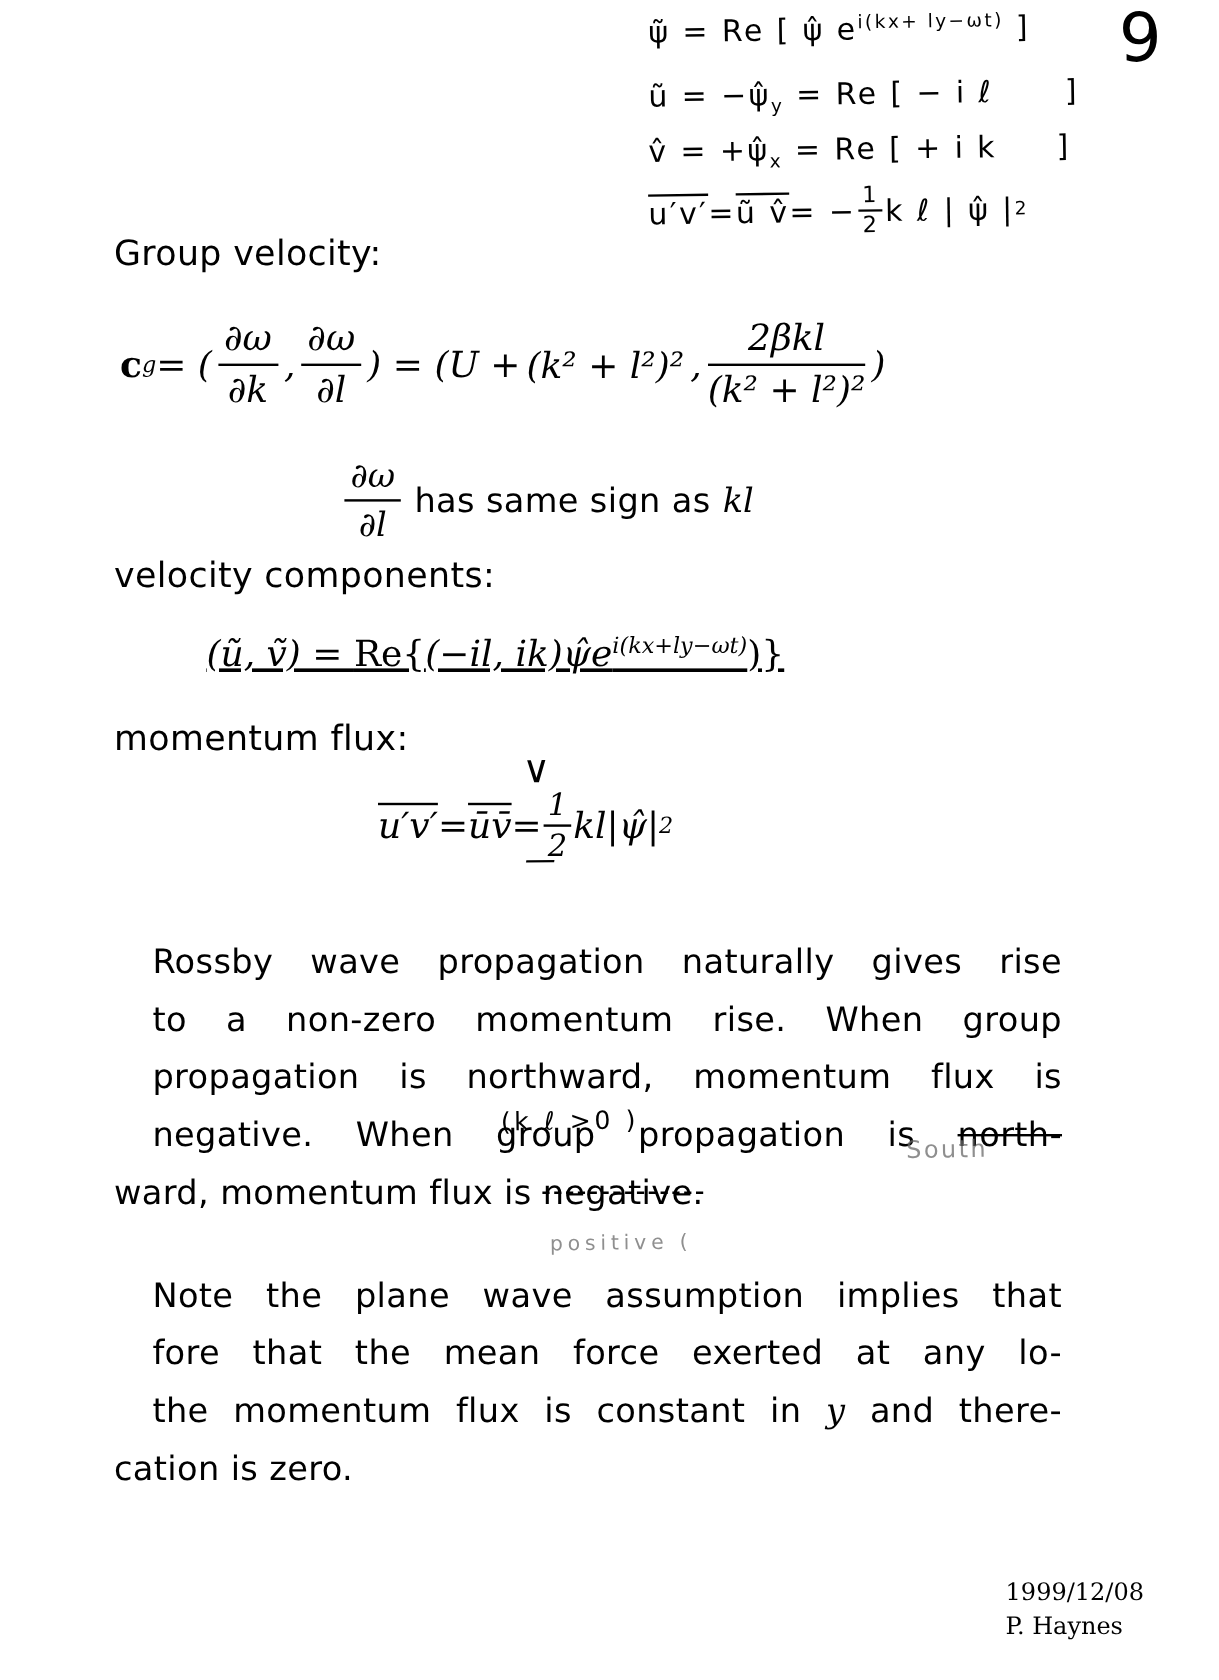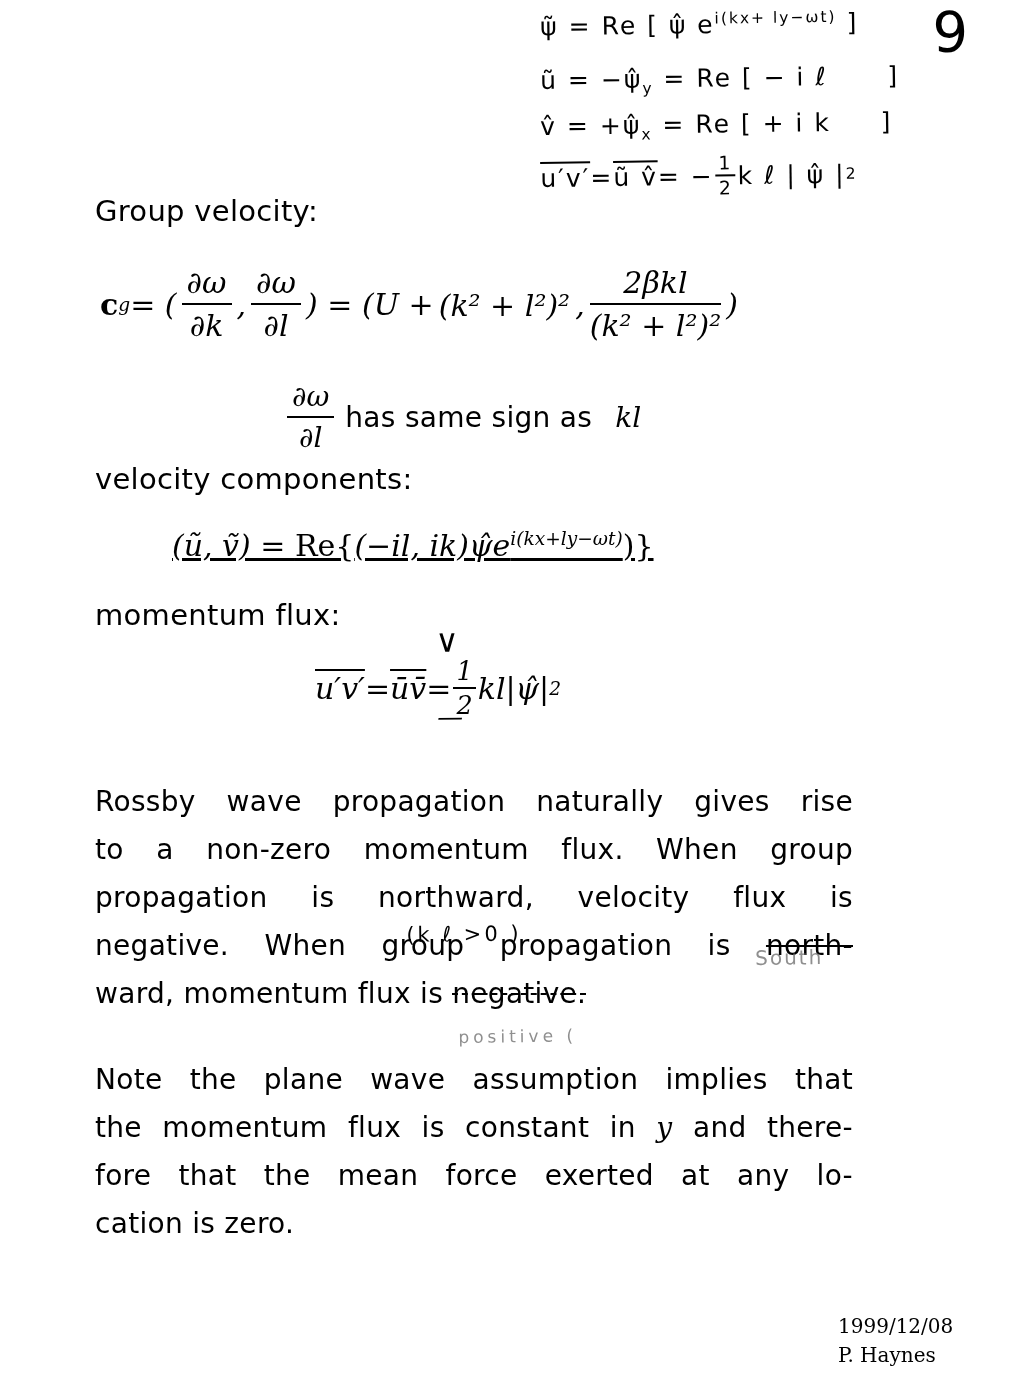--- a/index.html
+++ b/index.html
@@ -22,21 +22,21 @@
   sub{font-size:62%;}
   sup{font-size:62%;}
   .frac{display:inline-block;vertical-align:middle;text-align:center;margin:0 5px;}
   .frac .num{display:block;border-bottom:2px solid #000;padding:0 5px 3px 5px;}
   .frac .den{display:block;padding-top:3px;}
   .smallfrac{font-size:75%;margin:0 2px;}
   .smallfrac .num{padding:0 3px 1px 3px;border-bottom-width:2px;}
   .smallfrac .den{padding-top:1px;}
   .eqrow{display:flex;align-items:center;white-space:nowrap;}
   .pline{width:758px;height:48px;line-height:48px;font-size:28px;}
-  .jline{text-align:justify;text-align-last:justify;}
+  .jline{text-align:justify;text-align-last:justify;margin-left:32px;}
   .rel{position:relative;}
   .annot-under{position:absolute;left:28px;top:30px;font-size:21px;letter-spacing:3px;white-space:nowrap;}
   .annot-pos{position:absolute;left:6px;top:36px;font-size:17px;letter-spacing:4px;white-space:nowrap;}
 </style>
 </head>
 <body>
 
 <div class="page">
 
   <div>
@@ -91,21 +91,21 @@
       </span>
       <span>)</span>
   </div>
 
   <div class="abs eqrow" style="left:282px;top:378px;height:78px;">
     <span class="math frac" style="font-size:28px;">
         <span class="num">∂ω</span>
         <span class="den">∂l</span>
       </span>
     <span class="sans" style="font-size:28px;margin-left:6px;">has same sign as</span>
-    <span class="math" style="font-size:28px;margin-left:23px;">kl</span>
+    <span class="math" style="font-size:28px;margin-left:10px;">kl</span>
   </div>
 
   <div class="abs sans" style="left:95px;top:462px;font-size:29px;">velocity components:</div>
 
   <div class="abs math" style="left:172px;top:528px;font-size:30px;white-space:nowrap;text-decoration:underline;">
     <span>(ũ, ṽ) = </span><span class="up">Re{</span><span>(−il, ik)ψ̂e</span><sup>i(kx+ly−ωt)</sup><span class="up">)}</span>
   </div>
 
   <div class="abs sans" style="left:95px;top:598px;font-size:29px;">momentum flux:</div>
 
@@ -118,31 +118,31 @@
       <span class="abs hw" style="left:-16px;top:-34px;font-size:32px;">∨</span>
       <span class="frac smallfrac" style="font-size:85%;"><span class="num">1</span><span class="den">2</span></span>
       <span class="abs hw" style="left:-14px;top:46px;font-size:26px;">—</span>
     </span>
     <span>kl|ψ̂|</span>
       <sup>2</sup>
   </div>
 
   <div class="abs sans" style="left:95px;top:778px;">
     <div class="pline jline">Rossby wave propagation naturally gives rise</div>
-    <div class="pline jline">to a non-zero momentum flux.  When group</div>
-    <div class="pline jline"><span>propagation is </span><span class="rel"><span>northward</span><span class="annot-under hw">(k ℓ &gt;0 )</span></span><span>, velocity flux is</span></div>
+    <div class="pline jline">to a non-zero momentum rise.  When group</div>
+    <div class="pline jline"><span>propagation is </span><span class="rel"><span>northward</span><span class="annot-under hw">(k ℓ &gt;0 )</span></span><span>, momentum flux is</span></div>
     <div class="pline jline"><span>negative.  When group propagation is </span><span class="struck">north-</span></div>
     <div class="pline"><span>ward, momentum flux is </span><span class="rel struck-dot"><span>negative.</span><span class="annot-pos hw faint">positive (</span></span></div>
     <span class="abs hw faint" style="left:660px;top:168px;font-size:20px;">South</span>
   </div>
 
   <div class="abs sans" style="left:95px;top:1056px;">
     <div class="pline jline">Note the plane wave assumption implies that</div>
+    <div class="pline jline">fore that the mean force exerted at any lo-</div>
     <div class="pline jline"><span>the momentum flux is constant in </span><span class="math">y</span><span> and there-</span></div>
-    <div class="pline jline">fore that the mean force exerted at any lo-</div>
     <div class="pline">cation is zero.</div>
   </div>
 
   <div class="abs" style="left:838px;top:1312px;font-family:'DejaVu Serif',serif;font-size:20px;line-height:29px;">
     <div>1999/12/08</div>
     <div>P. Haynes</div>
   </div>
 
 </div>
 

